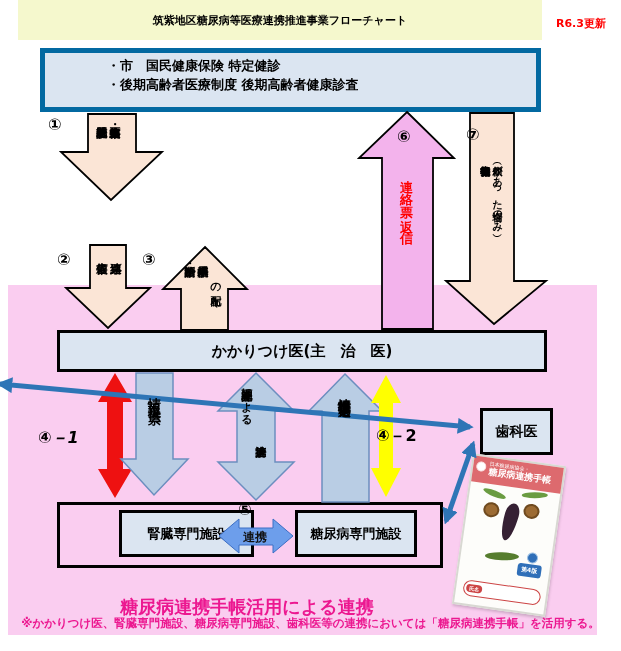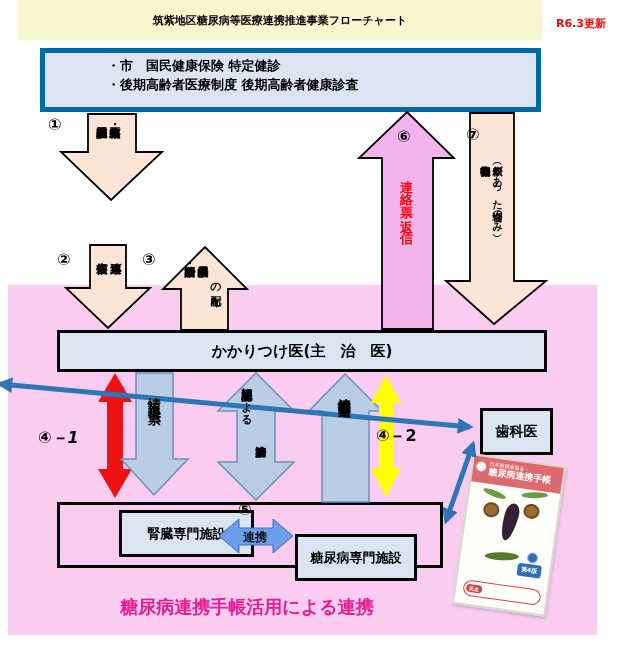--- a/index.html
+++ b/index.html
@@ -81,21 +81,21 @@
   <div class="box" style="left:57px;top:330px;width:490px;height:42px;font-size:15px;">
     <span>かかりつけ医(主　治　医)</span>
   </div>
 
   <div class="box" style="left:57px;top:502px;width:386px;height:66px;background:transparent;"></div>
 
   <div class="box" style="left:73px;top:510px;width:135px;height:47px;font-size:13px;margin-left:46px;">
     <span>腎臓専門施設</span>
   </div>
 
-  <div class="box" style="left:295px;top:510px;width:122px;height:47px;font-size:13px;margin-top:24px;">
+  <div class="box" style="left:295px;top:510px;width:122px;height:47px;font-size:13px;">
     <span>糖尿病専門施設</span>
   </div>
 
   <div class="box" style="left:480px;top:408px;width:73px;height:47px;font-size:14px;border-width:3.5px;">
     <span>歯科医</span>
   </div>
 
   <div class="booklet">
     <div class="bk-header">
       <div class="bk-logo"></div>
@@ -185,14 +185,15 @@
   <div class="vlabel" style="left:239px;top:381px;height:118px;line-height:14px;">
     <div style="position:relative;top:56px;">病診連携</div>
     <div>下記紹介基準による</div>
   </div>
 
   <div class="vlabel" style="left:338px;top:388px;height:110px;font-size:13px;letter-spacing:1px;">情報提供票返信</div>
 
   <div class="link-label" style="left:243px;top:529px;">連携</div>
 
   <div class="footer1">糖尿病連携手帳活用による連携</div>
+  <div class="footer2">※かかりつけ医、腎臓専門施設、糖尿病専門施設、歯科医等の連携においては「糖尿病連携手帳」を活用する。</div>
 
 </div>
 
 </body></html>

